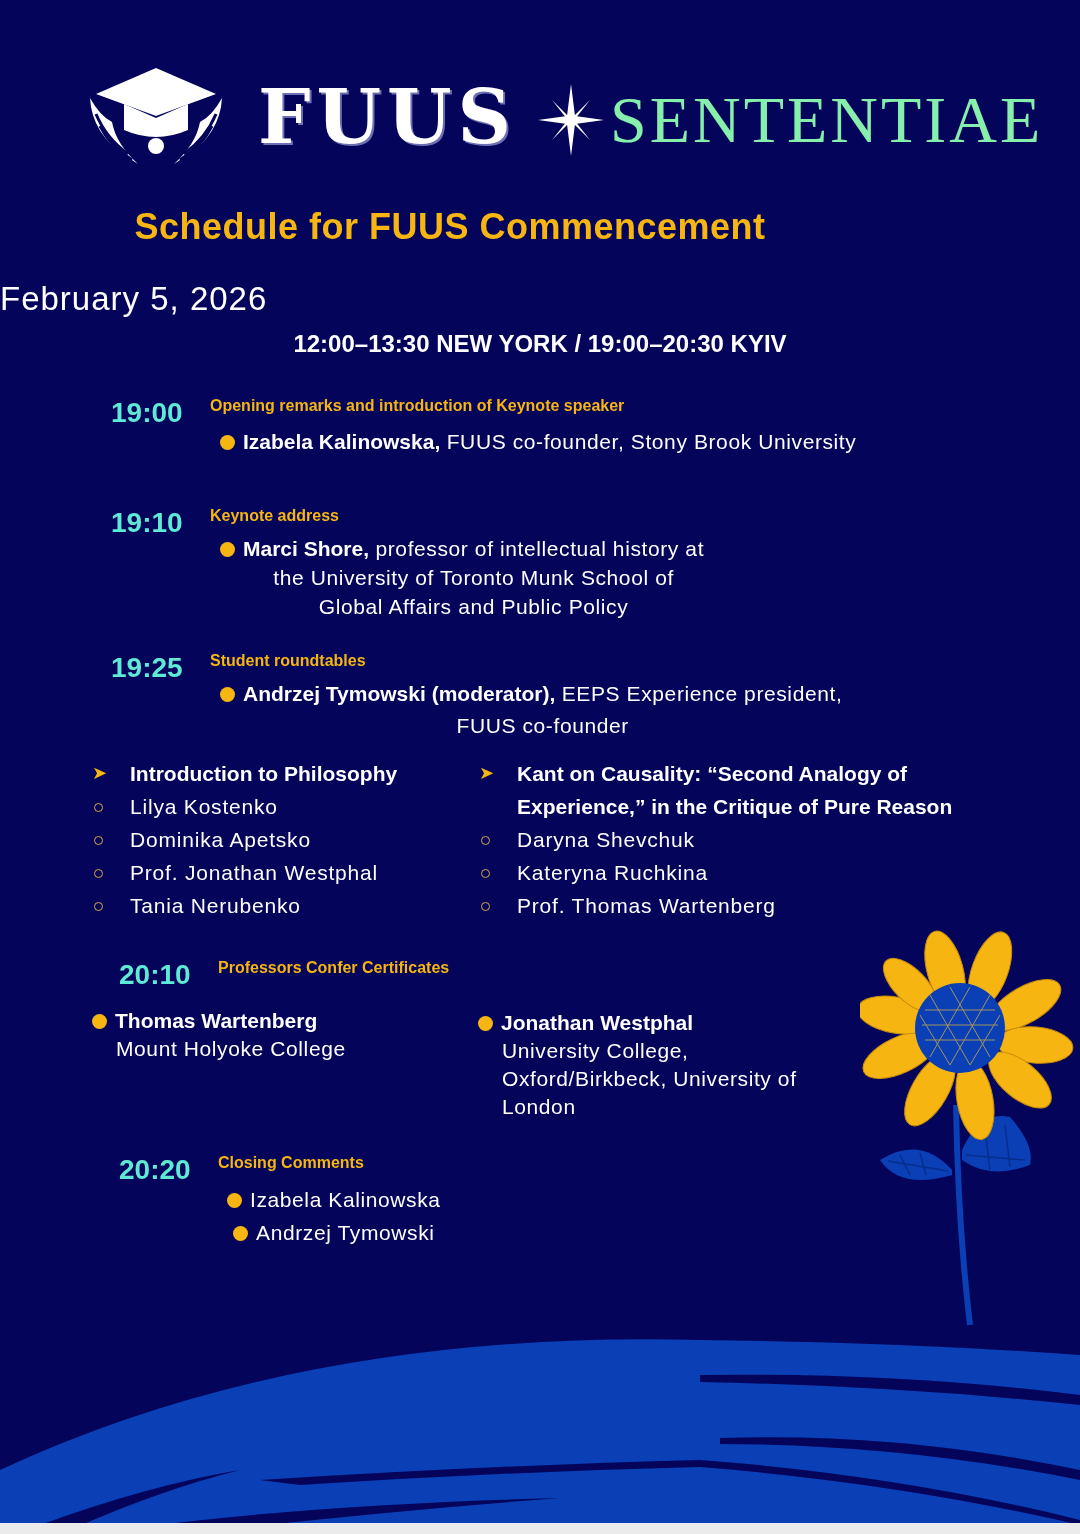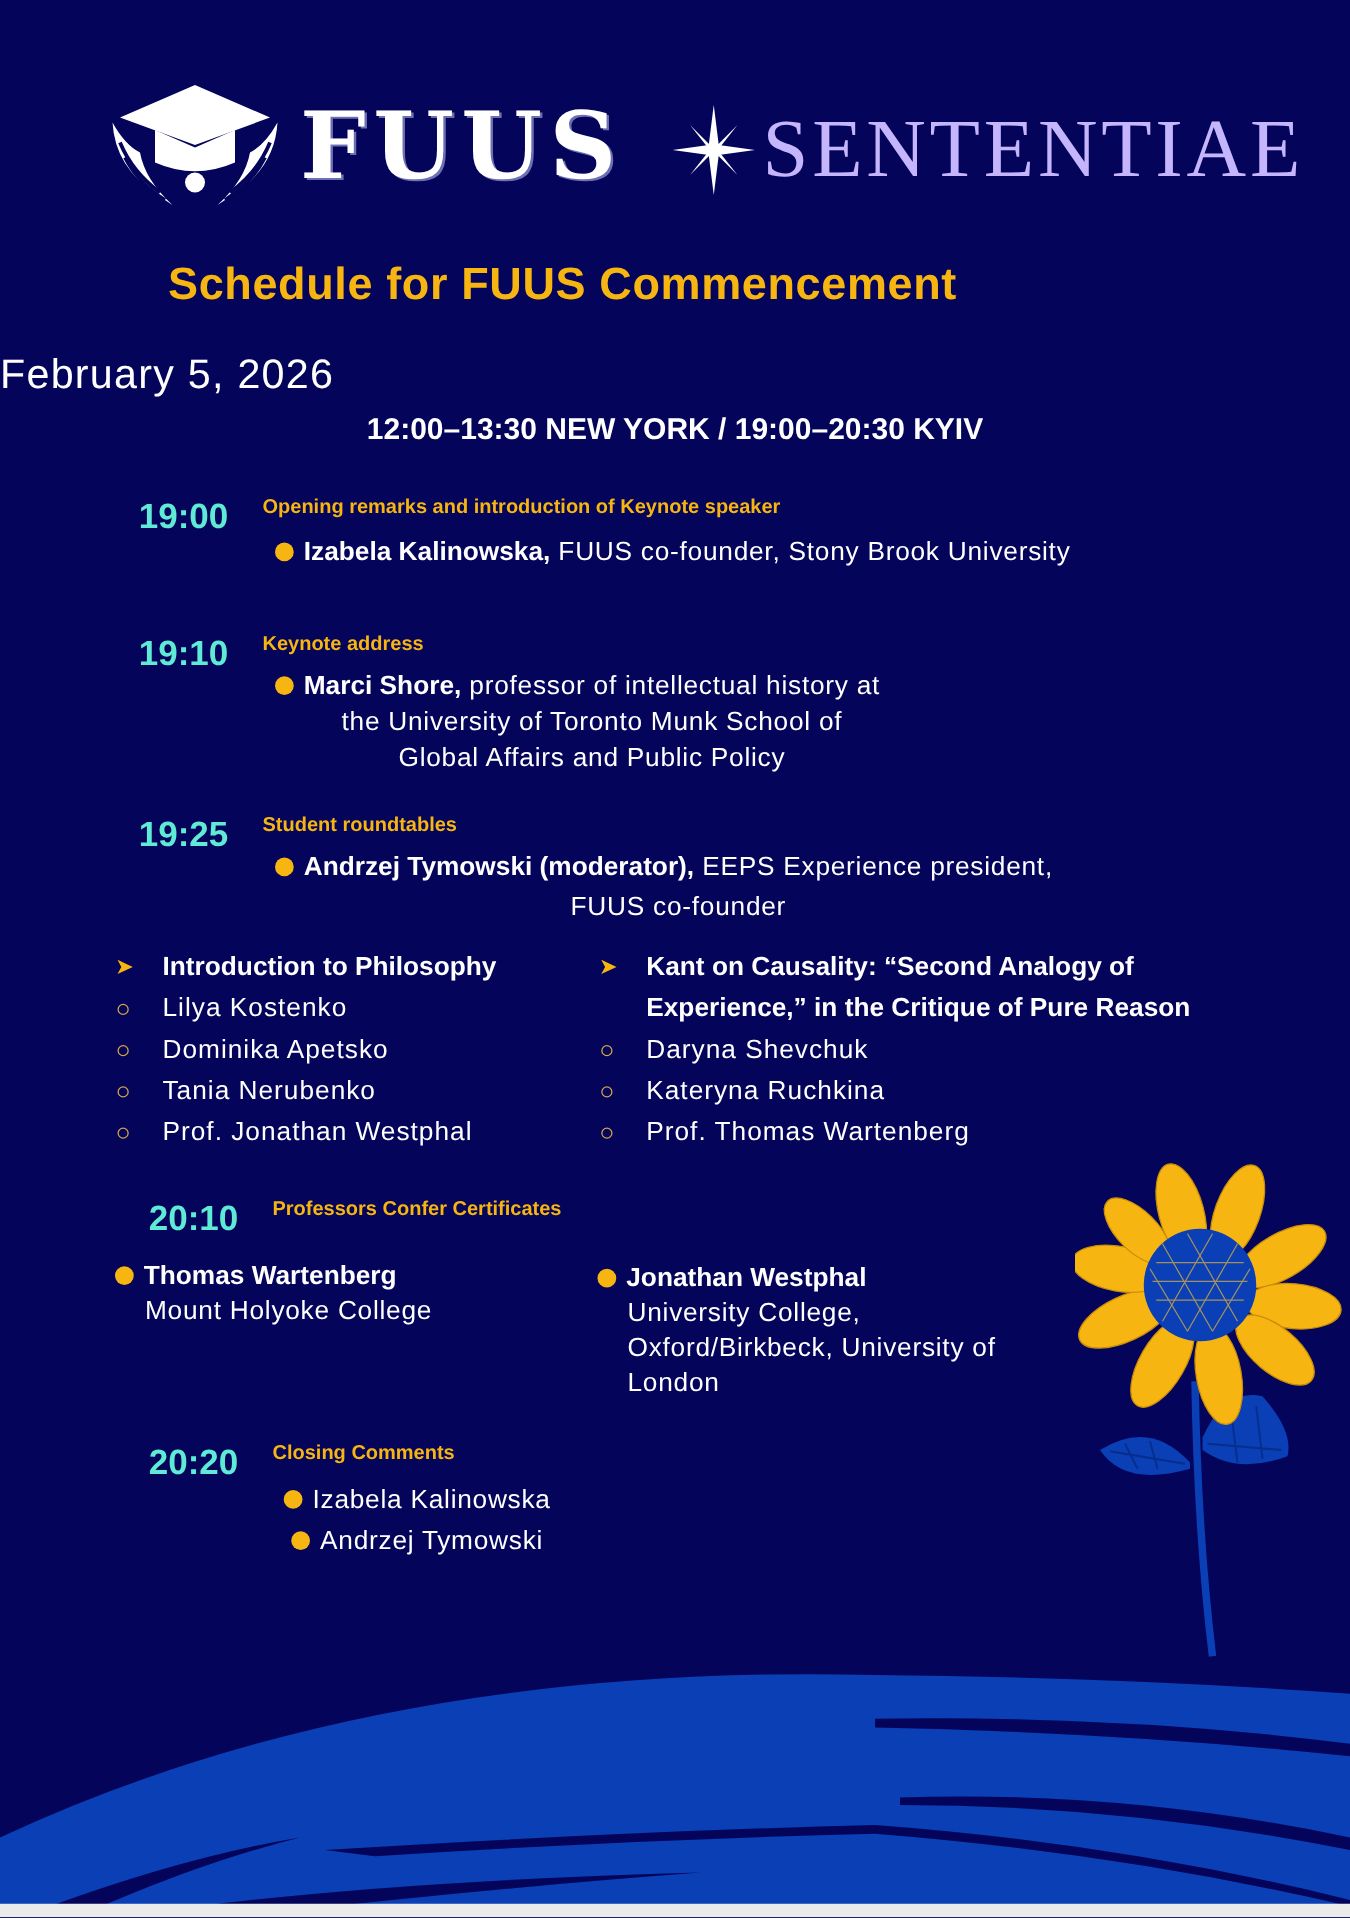--- a/index.html
+++ b/index.html
@@ -6,38 +6,38 @@
   html, body { width: 1080px; height: 1534px; overflow: hidden; }
   body {
     background: #03045a;
     font-family: "Liberation Sans", "DejaVu Sans", sans-serif;
     color: #ffffff;
     position: relative;
   }
   .page { position: absolute; inset: 0; width: 1080px; height: 1534px; background: #03045a; overflow: hidden; }
 
   
-  .logo-fuus { position: absolute; left: 86px; top: 64px; display: flex; align-items: center; }
+  .logo-fuus { position: absolute; left: 86px; top: 64px; display: flex; align-items: center; gap: 18px; }
   .logo-fuus svg { display: block; }
   .fuus-text {
     font-family: "DejaVu Serif", "Liberation Serif", serif;
     font-weight: bold;
     font-size: 74px;
     letter-spacing: 6px;
     color: #ffffff;
     margin-left: 14px;
     text-shadow: 2px 2px 0 #6c6fb2;
     line-height: 1;
   }
   .logo-sent { position: absolute; left: 538px; top: 84px; display: flex; align-items: center; }
   .sent-text {
     font-family: "Liberation Serif", "DejaVu Serif", serif;
     font-size: 66px;
     letter-spacing: 3px;
-    color: #c4b5fd;
+    color: #86efac;
     margin-left: 6px;
     line-height: 1;
   }
 
   .title {
     position: absolute; left: 0; width: 900px; top: 206px;
     text-align: center;
     font-weight: bold; font-size: 36px;
     color: #f7b512;
     letter-spacing: 0.5px;
@@ -160,22 +160,22 @@
     <span class="indent">FUUS co-founder</span>
   </div>
 
   <div class="rt-col" style="left:92px; top:757px;">
     <div class="rt-head">
       <span class="rt-arrow">➤</span>
       <span>Introduction to Philosophy</span>
     </div>
     <div class="rt-item"><span class="rt-circle"></span><span>Lilya Kostenko</span></div>
     <div class="rt-item"><span class="rt-circle"></span><span>Dominika Apetsko</span></div>
+    <div class="rt-item"><span class="rt-circle"></span><span>Prof. Jonathan Westphal</span></div>
     <div class="rt-item"><span class="rt-circle"></span><span>Tania Nerubenko</span></div>
-    <div class="rt-item"><span class="rt-circle"></span><span>Prof. Jonathan Westphal</span></div>
   </div>
 
   <div class="rt-col" style="left:479px; top:757px;">
     <div class="rt-head">
       <span class="rt-arrow">➤</span>
       <span>Kant on Causality: “Second Analogy of</span>
     </div>
     <div class="rt-head">
       <span>Experience,” in the Critique of Pure Reason</span>
     </div>

